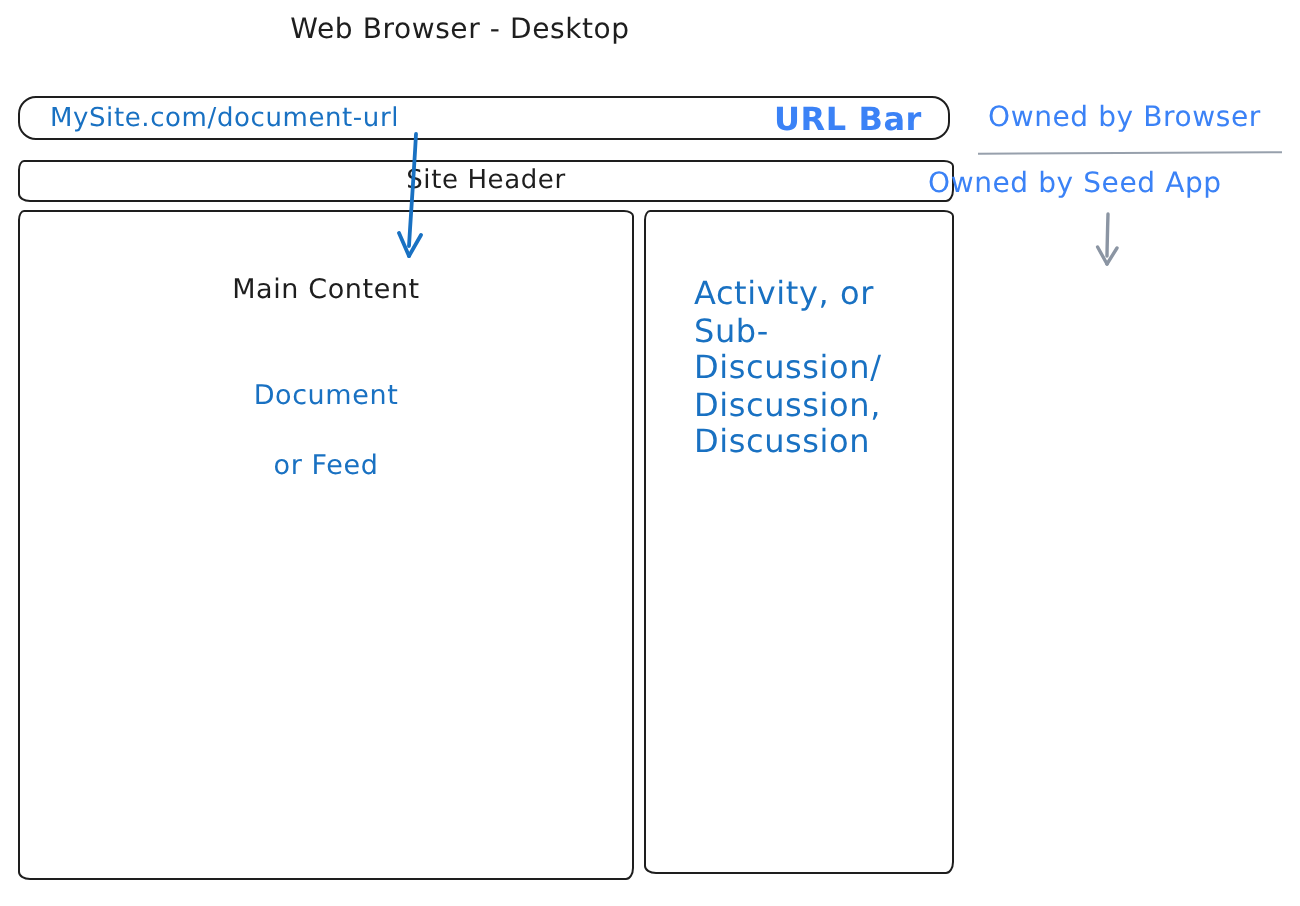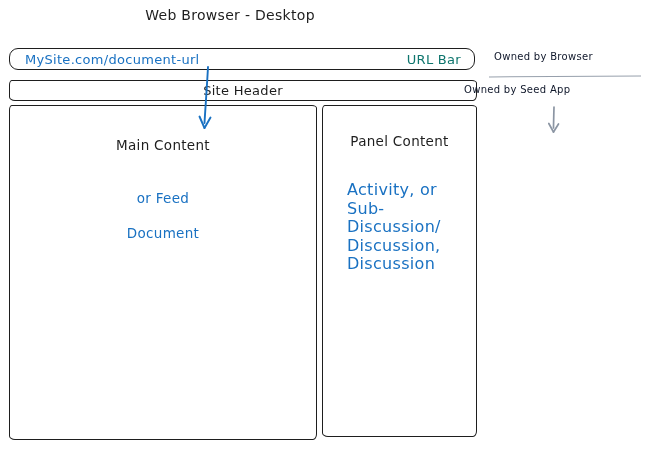--- a/index.html
+++ b/index.html
@@ -47,23 +47,24 @@
     justify-content: space-between;
   }
   .url-text {
     padding-left: 15px;
     font-size: 13px;
     color: #1971c2;
     white-space: nowrap;
   }
   .url-label {
     padding-right: 13px;
-    font-size: 13px;
-    color: #0f766e;
+    font-size: 16px;
+    color: #3b82f6;
     white-space: nowrap;
+    font-weight: bold;
   }
   .site-header {
     left: 9px;
     top: 80px;
     width: 468px;
     height: 21px;
     display: flex;
     align-items: center;
     justify-content: center;
     font-size: 13px;
@@ -105,22 +106,22 @@
     padding-left: 24px;
     color: #1971c2;
     font-size: 16px;
     line-height: 18.5px;
   }
   .panel-blue .indent {
     padding-left: 11px;
   }
   .annot {
     position: absolute;
-    color: #0f172a;
-    font-size: 10px;
+    color: #3b82f6;
+    font-size: 14px;
     white-space: nowrap;
   }
   .annot-browser {
     left: 494px;
     top: 51px;
   }
   .annot-seed {
     left: 464px;
     top: 84px;
   }
@@ -157,27 +158,26 @@
     <span class="url-label">URL Bar</span>
   </div>
 
   <div class="sketch-box site-header">
     <span>Site Header</span>
   </div>
 
   <div class="sketch-box main-box">
     <div class="box-label">Main Content</div>
     <div class="main-blue">
+      <div>Document</div>
       <div>or Feed</div>
-      <div>Document</div>
     </div>
   </div>
 
   <div class="sketch-box panel-box">
-    <div class="box-label">Panel Content</div>
     <div class="panel-blue">
       <div>Activity, or</div>
       <div>Sub-Discussion/</div>
       <div>Discussion,</div>
       <div>Discussion</div>
     </div>
   </div>
 
   <svg class="arrow-svg blue-arrow" width="28" height="70" viewBox="0 0 28 70">
     <path d="M14 1 C 13 20, 11.5 40, 10.5 57" fill="none" stroke="#1971c2" stroke-width="1.9" stroke-linecap="round"></path>

